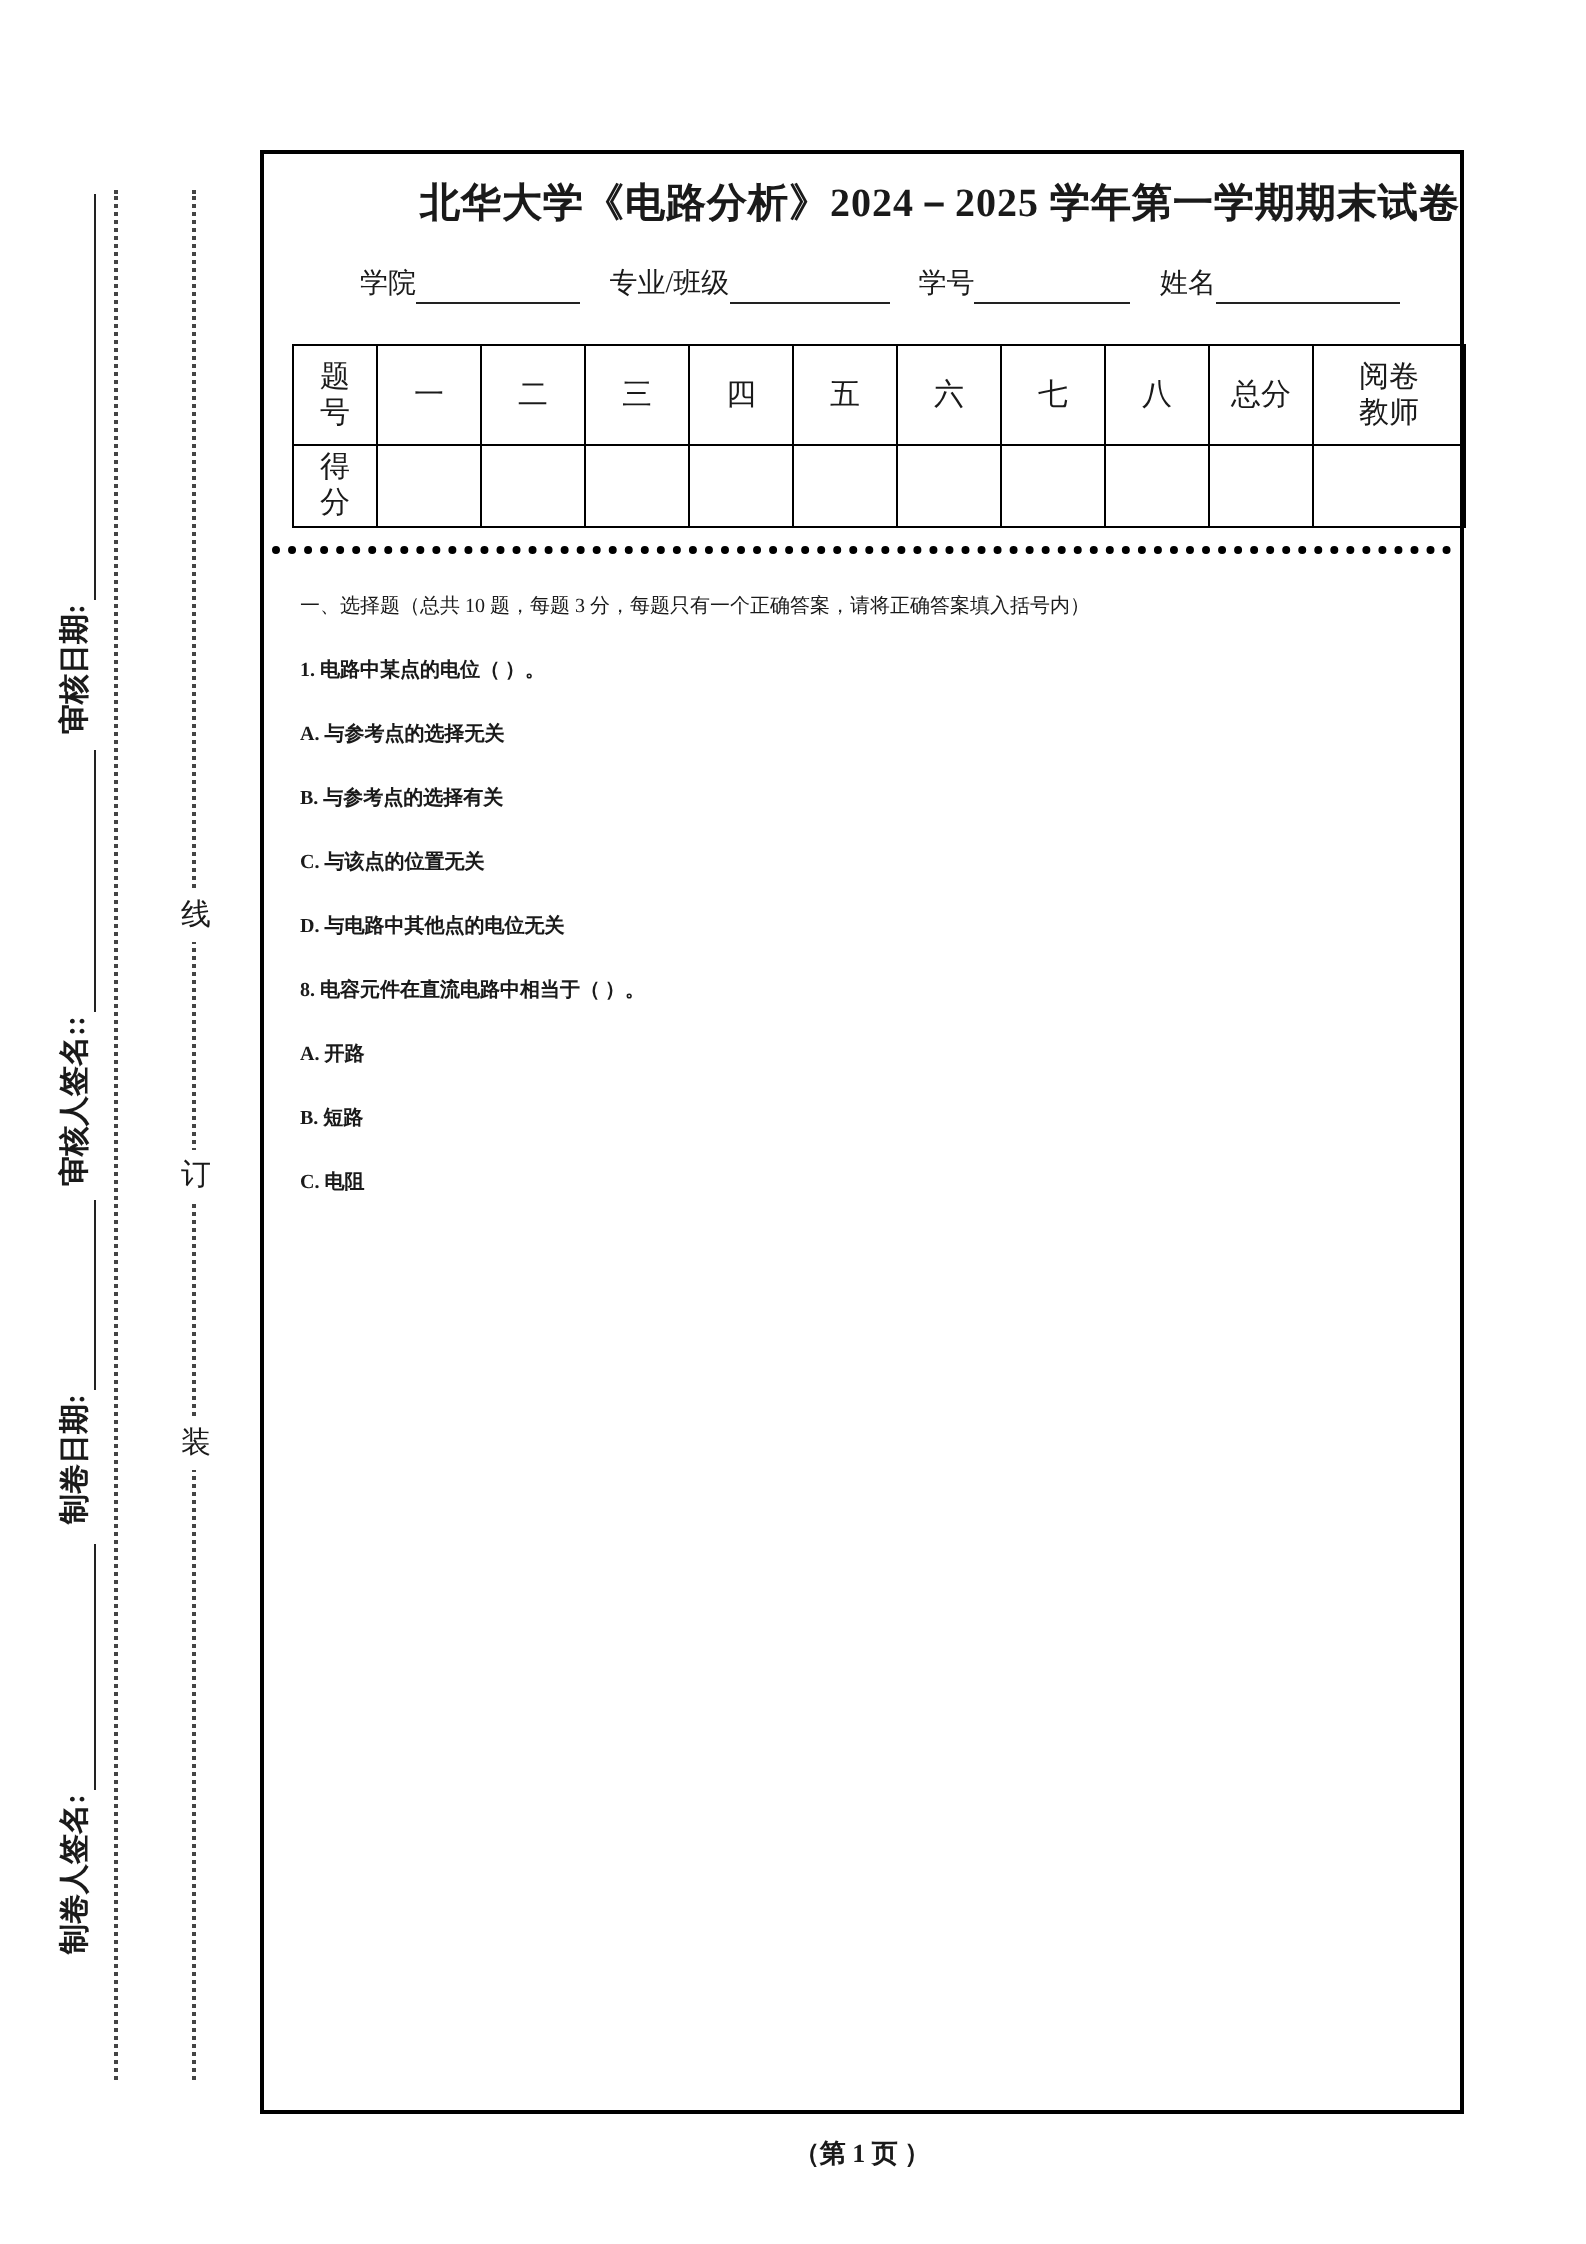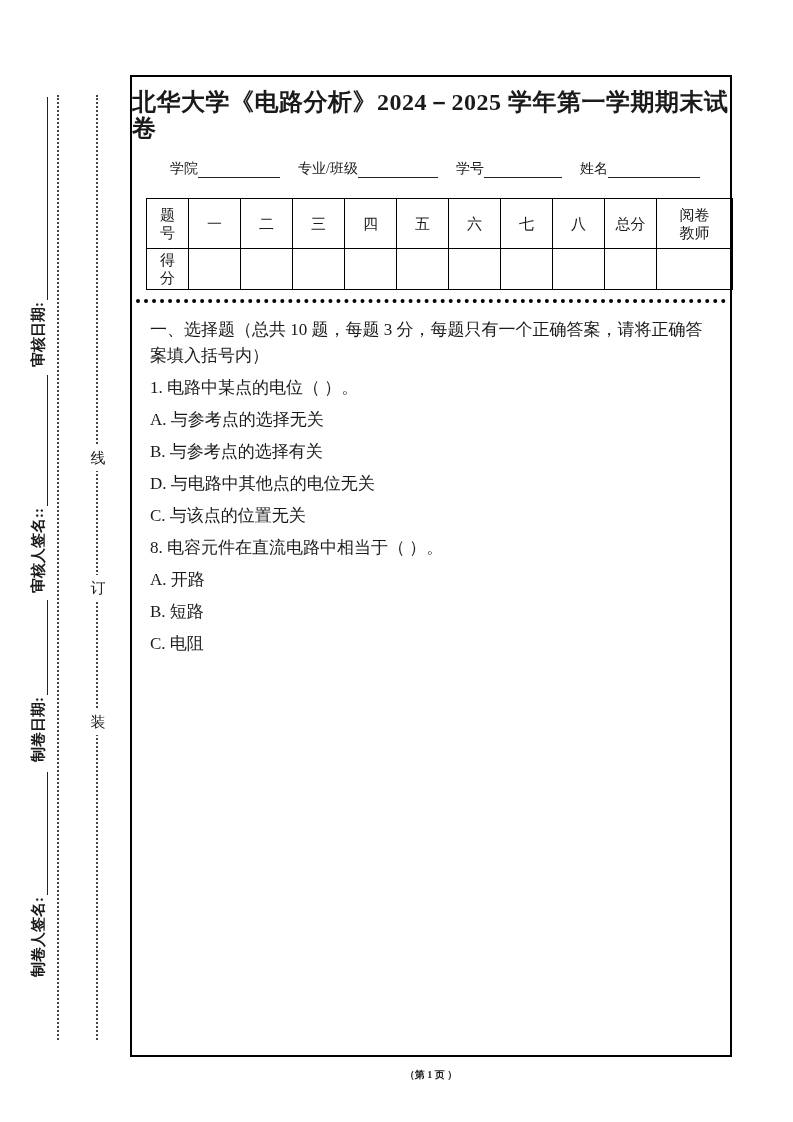--- a/index.html
+++ b/index.html
@@ -31,46 +31,46 @@
     position:absolute; left:-10px; width:20px; text-align:center;
     background:#fff; font-size:15px; padding:4px 0; line-height:18px;
   }
   .c1 { top:350px; } .c2 { top:480px; } .c3 { top:614px; }
 
   
   .main-box {
     position:absolute; left:130px; top:75px; width:602px; height:982px;
     border:2px solid #000; background:#fff;
   }
-  .title { text-align:left; margin-top:12px; font-size:24px; font-weight:bold; letter-spacing:0.5px; line-height:26px; }
+  .title { text-align:right; margin-top:12px; font-size:20px; font-weight:bold; letter-spacing:0.5px; line-height:26px; }
 
   .fields { display:flex; justify-content:space-between; margin:19px 30px 0 38px; font-size:14px; }
   .field { display:flex; align-items:flex-end; }
-  .f-label { line-height:18px; white-space:nowrap; }
+  .f-label { line-height:18px; white-space:nowrap;margin-left:10px; }
   .f-blank { display:inline-block; height:16px; border-bottom:1.2px solid #222; }
   .b1 { width:82px; } .b2 { width:80px; } .b3 { width:78px; } .b4 { width:92px; }
 
   .score-table { border-collapse:collapse; table-layout:fixed; width:586px; margin:20px 0 0 14px; }
   .score-table td {
     border:1.5px solid #000; text-align:center; vertical-align:middle;
     font-size:15px; line-height:18px; white-space:pre-line; padding:2px;
   }
   .row-head td { height:50px; }
   .row-score td { height:38px; }
   .cell-small { font-size:14px; }
 
   .sep { margin:9px 4px 0 4px; height:0; border-top:4px dotted #000; }
 
-  .content { margin:14px 18px 0 18px; font-size:17px; }
+  .content { margin:14px 18px 0 18px; font-size:10px; }
   .heading { line-height:26px; margin-bottom:6px; }
-  .q-text, .option { line-height:26px; margin-bottom:6px; }
+  .q-text, .option { line-height:26px; margin-bottom:6px;font-weight:bold; }
 
   .footer {
     position:absolute; left:130px; top:1068px; width:602px;
-    text-align:center; font-size:10px; font-weight:bold;
+    text-align:center; font-size:13px; font-weight:bold;
   }
 </style>
 </head>
 <body>
 
 <div class="page">
 
   <div class="side-group g1">
     <span class="side-label">审核日期:</span>
     <span class="side-blank"></span>
@@ -167,22 +167,22 @@
 
     <div class="sep"></div>
 
     <div class="content">
       <p class="heading">一、选择题（总共 10 题，每题 3 分，每题只有一个正确答案，请将正确答案填入括号内）</p>
 
       <div class="question">
         <p class="q-text">1.  电路中某点的电位（  ）。</p>
         <p class="option">A.  与参考点的选择无关</p>
         <p class="option">B.  与参考点的选择有关</p>
+        <p class="option">C.  与该点的位置无关</p>
         <p class="option">D.  与电路中其他点的电位无关</p>
-        <p class="option">C.  与该点的位置无关</p>
       </div>
 
 
       <div class="question">
         <p class="q-text">8.  电容元件在直流电路中相当于（  ）。</p>
         <p class="option">A.  开路</p>
         <p class="option">B.  短路</p>
         <p class="option">C.  电阻</p>
       </div>
 

